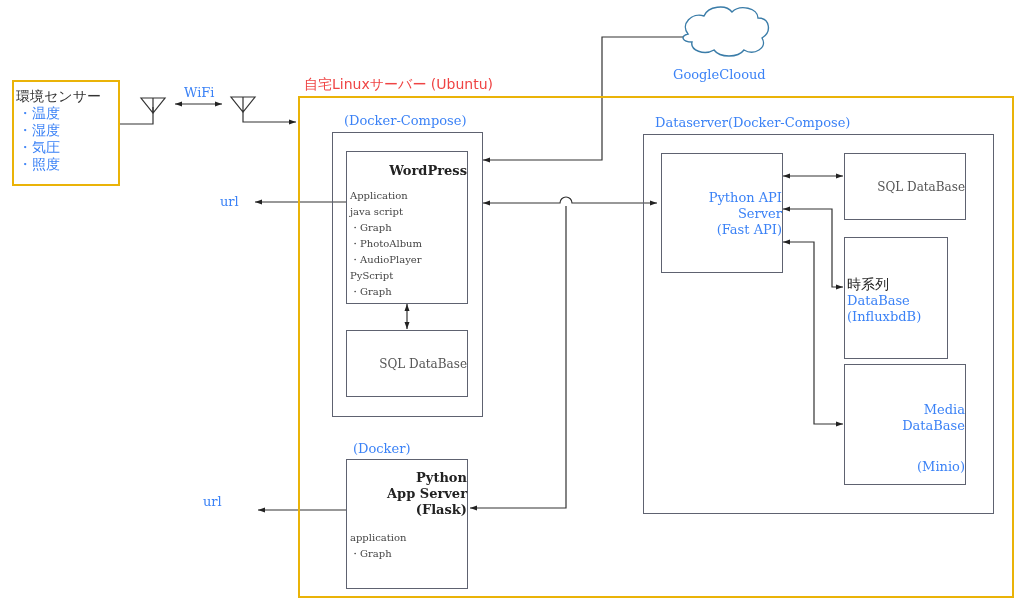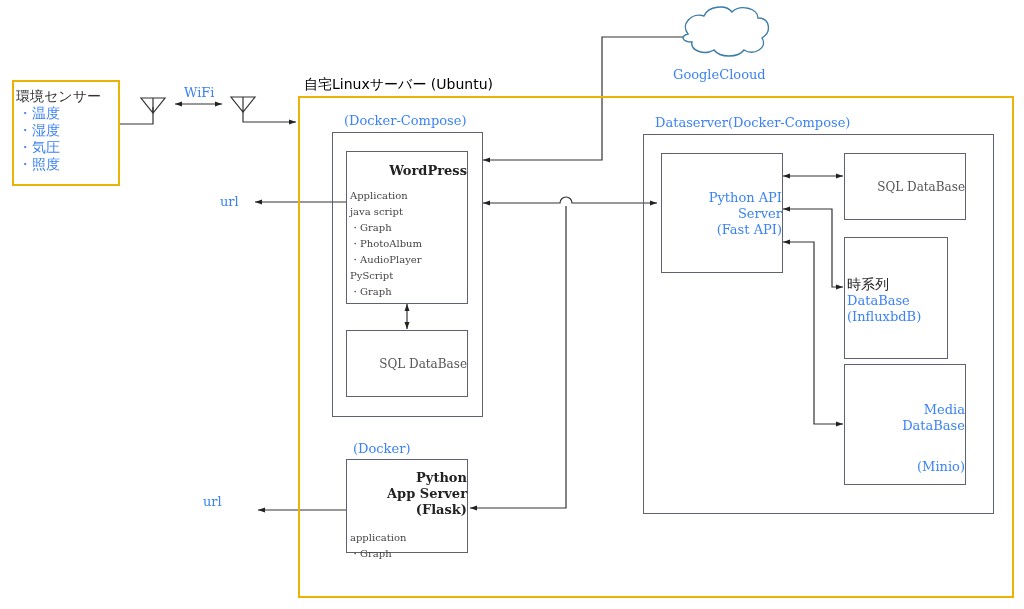--- a/index.html
+++ b/index.html
@@ -62,21 +62,21 @@
   <div class="lbl jp" style="left:2px;top:6px;font-size:14px;color:#333;">環境センサー</div>
   <div class="lbl jp" style="left:4px;top:23px;font-size:14px;">・温度</div>
   <div class="lbl jp" style="left:4px;top:40px;font-size:14px;">・湿度</div>
   <div class="lbl jp" style="left:4px;top:57px;font-size:14px;">・気圧</div>
   <div class="lbl jp" style="left:4px;top:74px;font-size:14px;">・照度</div>
 </div>
 
 <div class="lbl" style="left:184px;top:85px;">WiFi</div>
 <div class="lbl" style="left:673px;top:67px;">GoogleClooud</div>
 
-<div class="lbl jp" style="left:304px;top:76px;font-size:14px;color:#000000;">自宅Linuxサーバー (Ubuntu)</div>
+<div class="lbl jp" style="left:304px;top:76px;font-size:14px;color:#ef4444;">自宅Linuxサーバー (Ubuntu)</div>
 <div class="box b-navy" style="left:298px;top:96px;width:716px;height:502px;background:transparent;"></div>
 
 <div class="lbl" style="left:344px;top:113px;">(Docker-Compose)</div>
 <div class="box b-gray" style="left:332px;top:132px;width:151px;height:285px;background:transparent;"></div>
 
 <div class="box b-gray" style="left:346px;top:151px;width:122px;height:153px;">
   <div class="lbl title center" style="left:0;width:120px;top:11px;">WordPress</div>
   <div class="lbl line-text" style="left:3px;top:36px;">Application</div>
   <div class="lbl line-text" style="left:3px;top:52px;">java script</div>
   <div class="lbl line-text" style="left:3px;top:68px;"> ・Graph</div>
@@ -87,21 +87,21 @@
 </div>
 
 <div class="box b-gray" style="left:346px;top:330px;width:122px;height:67px;">
   <div class="lbl center" style="left:0;width:120px;top:25px;font-size:12px;color:#555;">SQL DataBase</div>
 </div>
 
 <div class="lbl" style="left:220px;top:194px;">url</div>
 <div class="lbl" style="left:203px;top:494px;">url</div>
 
 <div class="lbl" style="left:353px;top:441px;">(Docker)</div>
-<div class="box b-gray" style="left:346px;top:459px;width:122px;height:94px;">
+<div class="box b-gray" style="left:346px;top:459px;width:122px;height:130px;">
   <div class="lbl title center" style="left:0;width:120px;top:10px;">Python</div>
   <div class="lbl title center" style="left:0;width:120px;top:26px;">App Server</div>
   <div class="lbl title center" style="left:0;width:120px;top:42px;">(Flask)</div>
   <div class="lbl line-text" style="left:3px;top:70px;">application</div>
   <div class="lbl line-text" style="left:3px;top:86px;"> ・Graph</div>
 </div>
 
 <div class="lbl" style="left:655px;top:115px;">Dataserver(Docker-Compose)</div>
 <div class="box b-gray" style="left:643px;top:134px;width:351px;height:380px;background:transparent;"></div>
 

